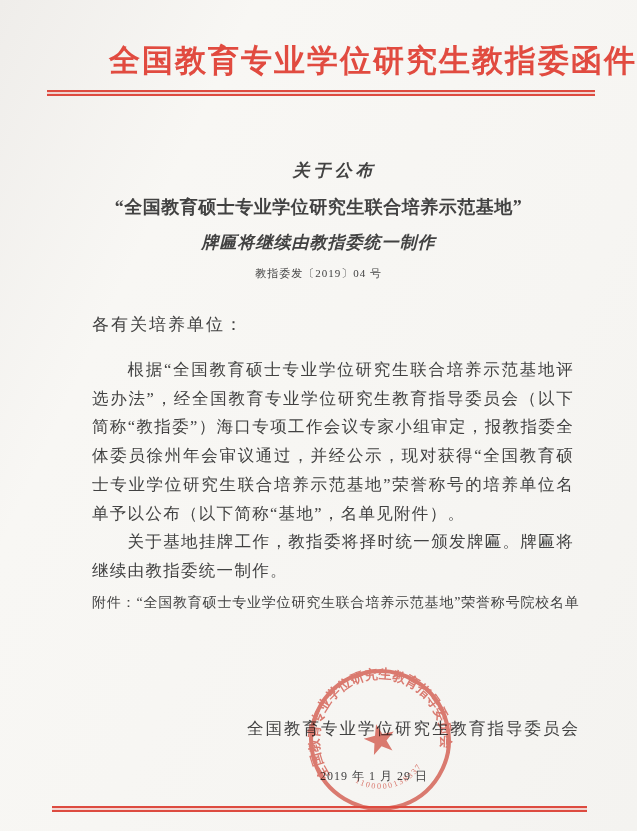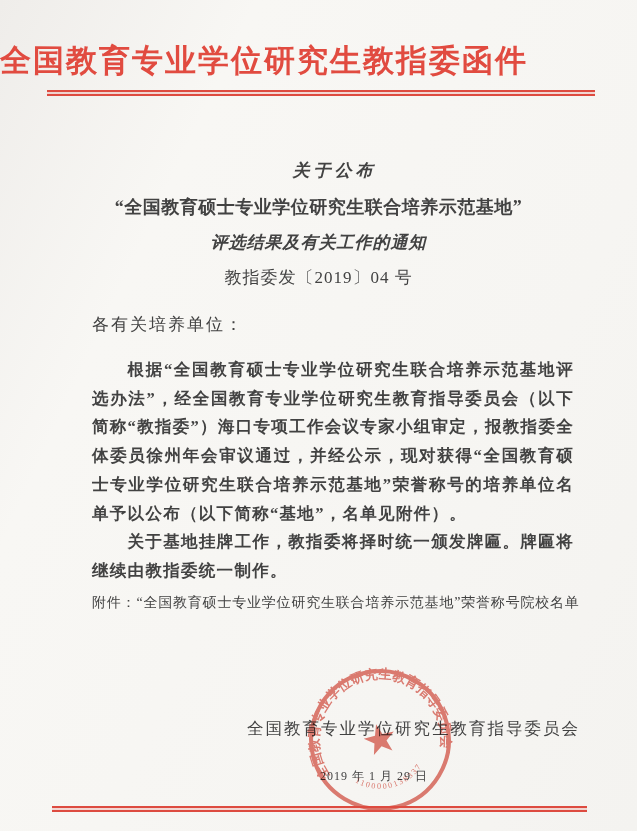--- a/index.html
+++ b/index.html
@@ -10,49 +10,49 @@
   }
   .page {
     position: relative;
     width: 637px; height: 831px;
     overflow: hidden;
     background: linear-gradient(115deg, #efedea 0%, #f8f7f4 25%, #f6f5f2 70%, #f4f3f0 100%);
     color: var(--body-text, #424242);
   }
   .masthead {
     position: absolute; left: 0; right: 0; top: 40px;
-    margin: 0; text-align: left;
+    margin: 0; text-align: right;
     font-family: "Liberation Sans", "DejaVu Sans", sans-serif;
     font-size: 31px; font-weight: 600; letter-spacing: 2px;
     color: var(--masthead-red, #e14b40);
   }
   .rule {
     position: absolute; height: 2px;
     border-top: 2px solid var(--rule-red, #dd4b40);
     border-bottom: 2px solid var(--rule-red, #dd4b40);
     background: rgba(221, 75, 64, 0.18);
   }
   .rule-top    { left: 47px; width: 548px; top: 90px; }
   .rule-bottom { left: 52px; width: 535px; top: 806px; }
 
   .tline { position: absolute; left: 0; right: 0; text-align: center; margin: 0; font-weight: bold; }
   .t1 { top: 159px; font-size: 17px; letter-spacing: 4px; padding-left: 32px; }
   .t2 { top: 195px; font-size: 18px; letter-spacing: 0.5px; }
   .t3 { top: 231px; font-size: 17px; letter-spacing: 1px; }
   .script { font-style: italic; }
-  .docnum { top: 266px; font-size: 17px; font-weight: normal; letter-spacing: 1px; }
+  .docnum { top: 266px; font-size: 11px; font-weight: normal; letter-spacing: 1px; }
 
   .salutation {
     position: absolute; left: 92px; top: 313px;
     font-size: 17px; letter-spacing: 2px;
   }
   .body-text {
     position: absolute; left: 92px; top: 356px; width: 482px;
     font-size: 16.5px; line-height: 28.7px; letter-spacing: 1.3px;
-    text-align: justify; text-align-last: left; font-weight: bold;
+    text-align: justify; text-align-last: left;
   }
   .body-text p { margin: 0; text-indent: 2.15em; }
   .attachment {
     position: absolute; left: 92px; top: 594px;
     font-size: 14px; letter-spacing: 0.8px;
   }
   .signature {
     position: absolute; left: 247px; top: 718px;
     font-size: 16.5px; letter-spacing: 2px;
   }
@@ -71,21 +71,21 @@
 </head>
 <body>
 
 <div class="page">
 
   <h1 class="masthead">全国教育专业学位研究生教指委函件</h1>
   <div class="rule rule-top"></div>
 
   <div class="tline t1 script">关于公布</div>
   <div class="tline t2">“全国教育硕士专业学位研究生联合培养示范基地”</div>
-  <div class="tline t3 script">评选结果及有关工作的通知</div>
+  <div class="tline t3 script">牌匾将继续由教指委统一制作</div>
   <div class="tline docnum">教指委发〔2019〕04 号</div>
 
   <div class="salutation">各有关培养单位：</div>
 
   <div class="body-text">
     <p>根据“全国教育硕士专业学位研究生联合培养示范基地评选办法”，经全国教育专业学位研究生教育指导委员会（以下简称“教指委”）海口专项工作会议专家小组审定，报教指委全体委员徐州年会审议通过，并经公示，现对获得“全国教育硕士专业学位研究生联合培养示范基地”荣誉称号的培养单位名单予以公布（以下简称“基地”，名单见附件）。</p>
     <p>关于基地挂牌工作，教指委将择时统一颁发牌匾。牌匾将继续由教指委统一制作。</p>
   </div>
 
   <div class="attachment">附件：“全国教育硕士专业学位研究生联合培养示范基地”荣誉称号院校名单</div>

